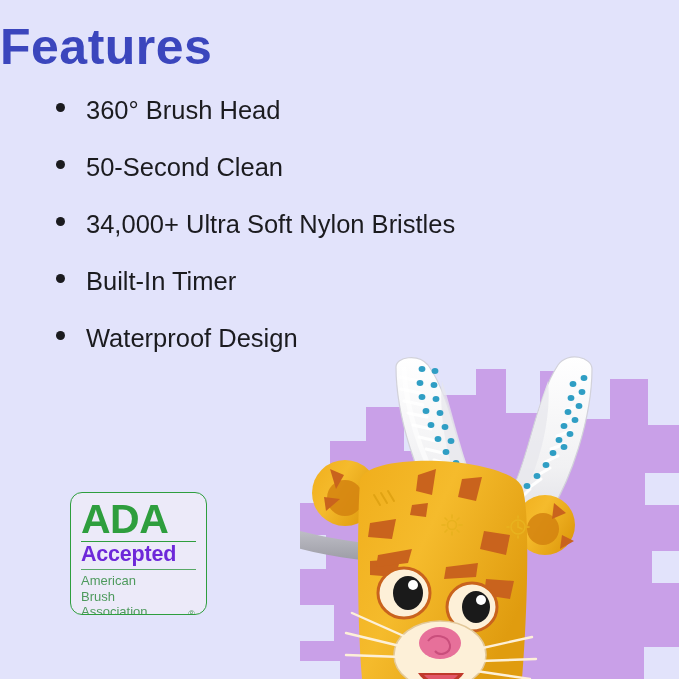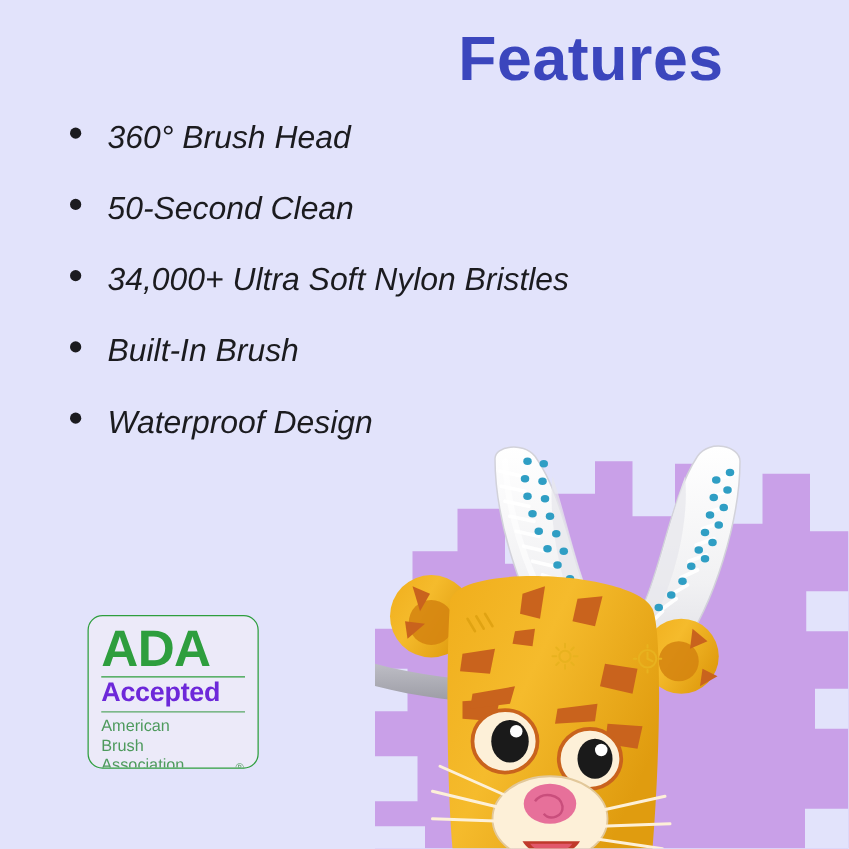--- a/index.html
+++ b/index.html
@@ -23,21 +23,21 @@
     background: #e2e3fb;
     overflow: hidden;
   }
 
   
   .page-title {
     position: absolute;
     top: 20px;
     left: 0;
     width: 579px;
-    text-align: right;
+    text-align: left;
     font-size: 50px;
     font-weight: bold;
     color: #3b46bd;
     letter-spacing: 0.5px;
     line-height: 1.1;
   }
 
   
   .feature-list {
     position: absolute;
@@ -48,21 +48,20 @@
     padding: 0;
     list-style: none;
   }
   .feature-item {
     display: flex;
     align-items: baseline;
     height: 57px;
     font-size: 25.5px;
     color: #1b1b1f;
     line-height: 1;
-    font-style: italic;
   }
   .bullet-dot {
     width: 9px;
     height: 9px;
     border-radius: 50%;
     background: #1b1b1f;
     flex: 0 0 auto;
     margin-right: 21px;
     position: relative;
     top: -7px;
@@ -152,21 +151,21 @@
     <li class="feature-item">
       <span class="bullet-dot"></span>
       <span class="feature-text">50-Second Clean</span>
     </li>
     <li class="feature-item">
       <span class="bullet-dot"></span>
       <span class="feature-text">34,000+ Ultra Soft Nylon Bristles</span>
     </li>
     <li class="feature-item">
       <span class="bullet-dot"></span>
-      <span class="feature-text">Built-In Brush</span>
+      <span class="feature-text">Built-In Timer</span>
     </li>
     <li class="feature-item">
       <span class="bullet-dot"></span>
       <span class="feature-text">Waterproof Design</span>
     </li>
   </ul>
 
   <div class="ada-seal">
     <div class="ada-main">ADA</div>
     <div class="ada-rule"></div>

